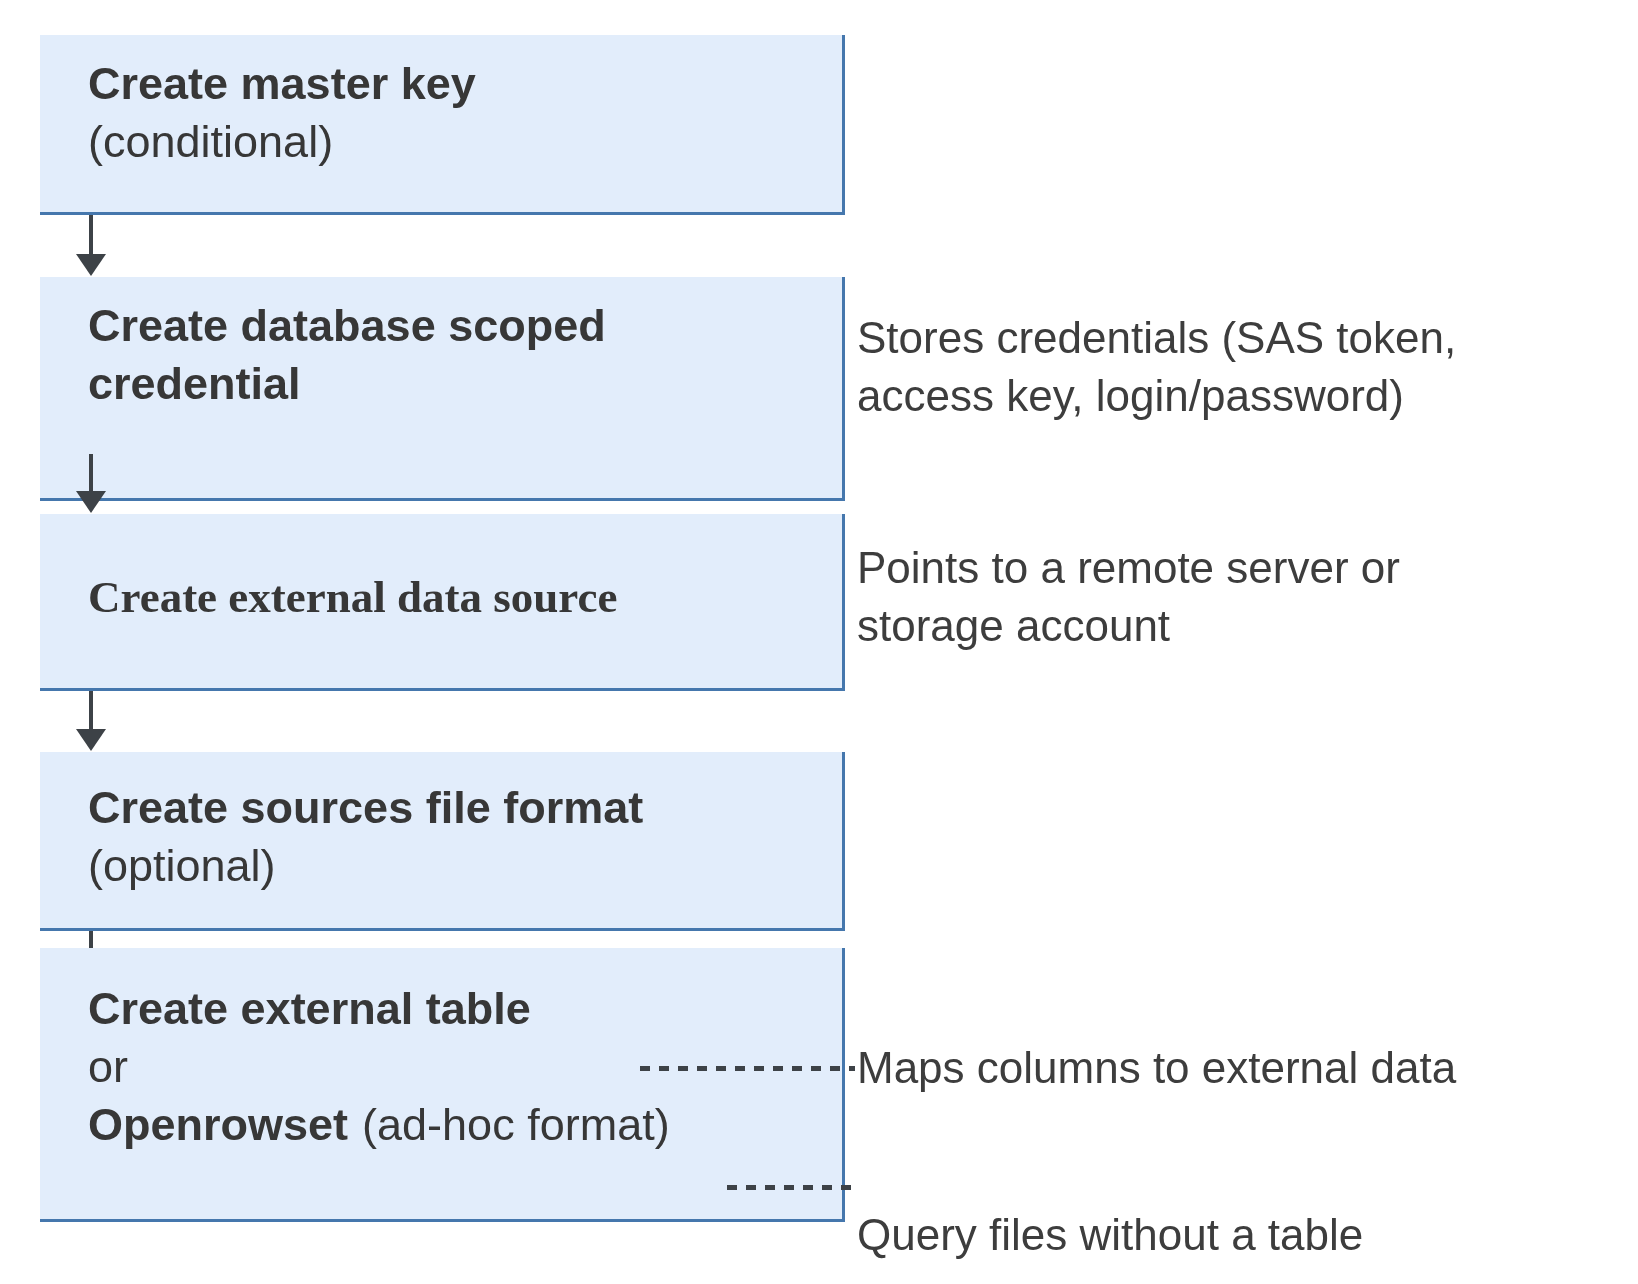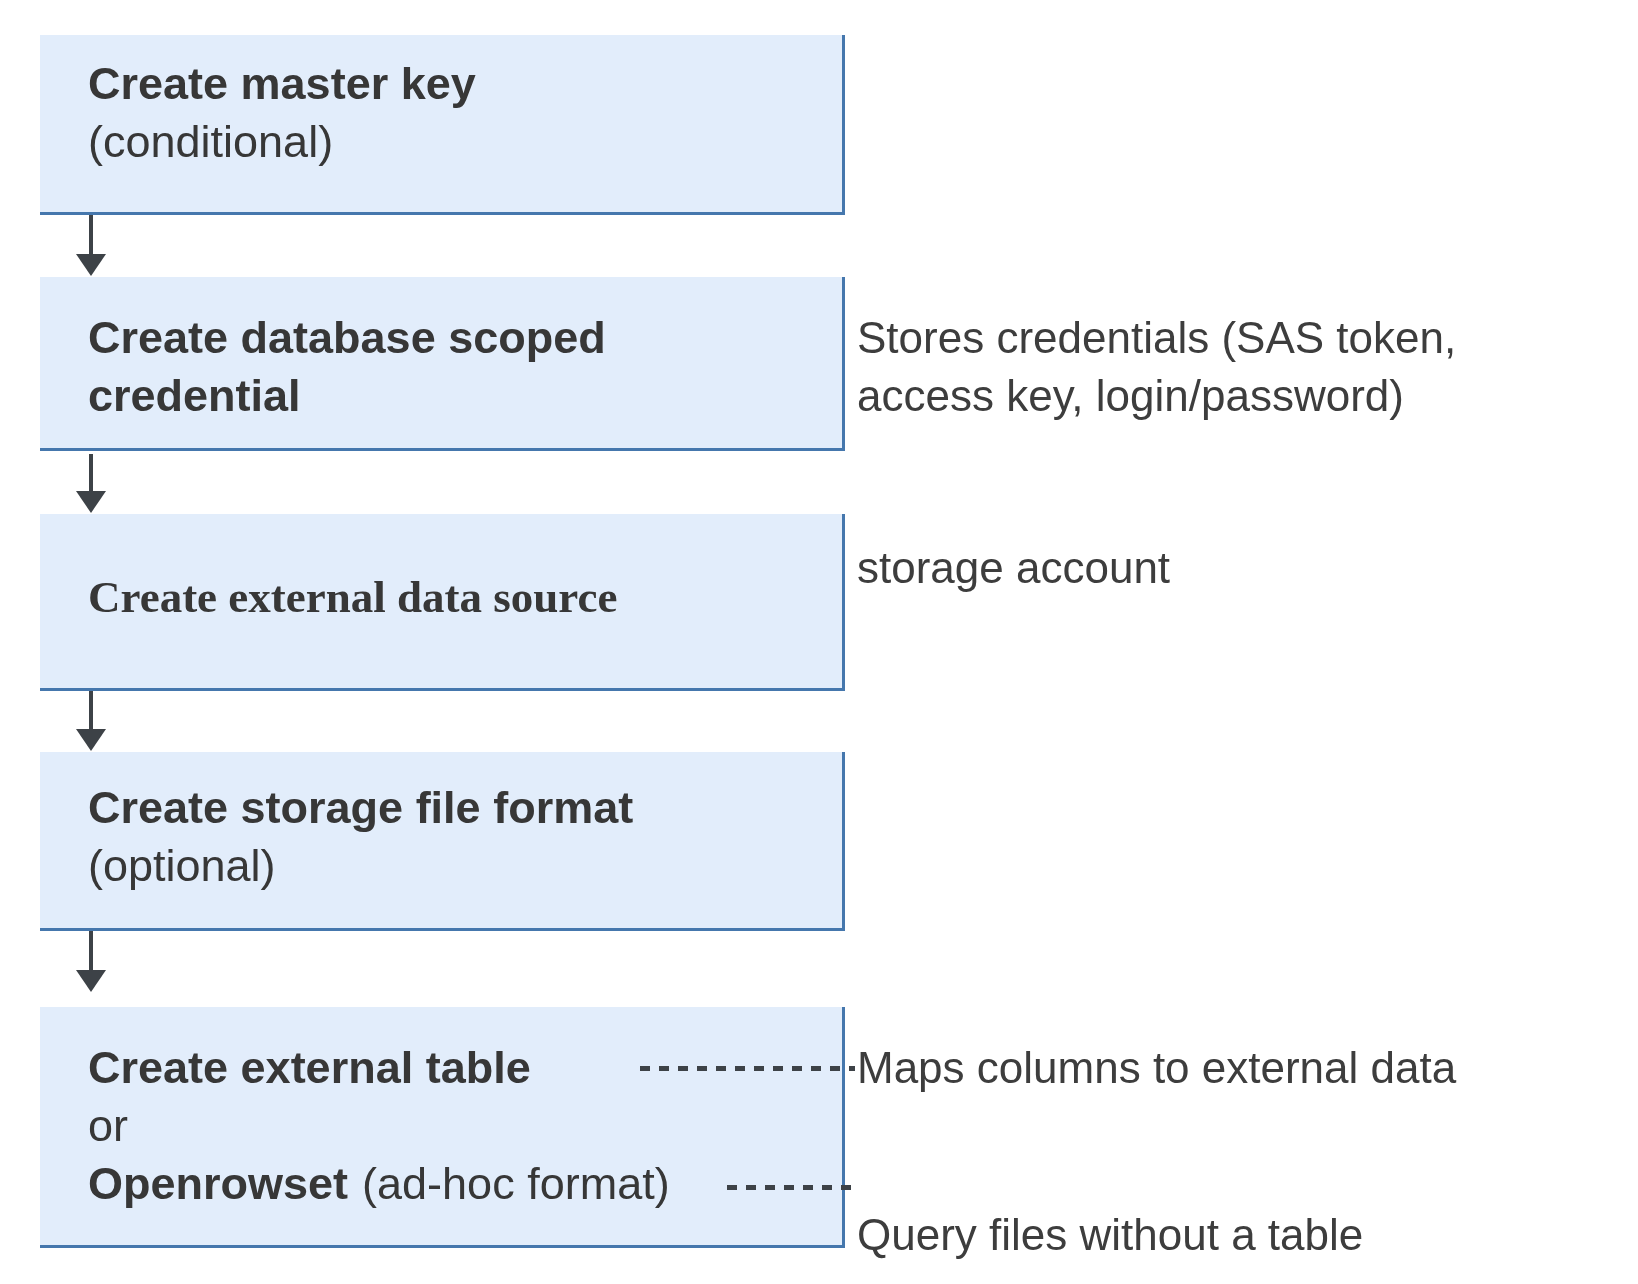--- a/index.html
+++ b/index.html
@@ -25,24 +25,24 @@
     left:40px;width:805px;
     background:var(--box-fill);
     border-right:3px solid var(--box-border);
     border-bottom:3px solid var(--box-border);
     color:var(--box-text);
     font-size:45px;line-height:58px;
     padding-left:48px;
   }
   .box .bold{font-weight:bold;}
   .box1{top:35px;height:180px;padding-top:20px;}
-  .box2{top:277px;height:174px;padding-top:32px;}
+  .box2{top:277px;height:224px;padding-top:20px;}
   .box3{top:514px;height:177px;padding-top:54px;font-family:Liberation Serif, serif;}
   .box4{top:752px;height:179px;padding-top:27px;}
-  .box5{top:1007px;height:241px;padding-top:32px;}
+  .box5{top:948px;height:274px;padding-top:32px;}
   .suffix-inline{margin-left:14px;font-weight:normal;}
   
   .arrow{position:absolute;left:76px;width:30px;}
   .arrow .shaft{
     position:absolute;left:13px;top:0;width:4px;
     background:var(--connector);
   }
   .arrow .head{
     position:absolute;left:0;width:0;height:0;
     border-left:15px solid transparent;
@@ -108,21 +108,21 @@
   <div class="box box3">
     <div class="bold">Create external data source</div>
   </div>
 
   <div class="arrow arrow3">
     <div class="shaft"></div>
     <div class="head"></div>
   </div>
 
   <div class="box box4">
-    <div class="bold">Create storage file format</div>
+    <div class="bold">Create sources file format</div>
     <div>(optional)</div>
   </div>
 
   <div class="arrow arrow4">
     <div class="shaft"></div>
     <div class="head"></div>
   </div>
 
   <div class="box box5">
     <div class="bold">Create external table</div>
@@ -133,20 +133,21 @@
   <div class="dashline dash1"></div>
   <div class="dashline dash2"></div>
 
 
   <div class="annotation a2">
     <span>Stores credentials (SAS token,</span>
     <span>access key, login/password)</span>
   </div>
 
   <div class="annotation a3">
+    <span>Points to a remote server or</span>
     <span>storage account</span>
   </div>
 
 
   <div class="annotation a5">
     <span>Maps columns to external data</span>
   </div>
 
   <div class="annotation a6">
     <span>Query files without a table</span>

